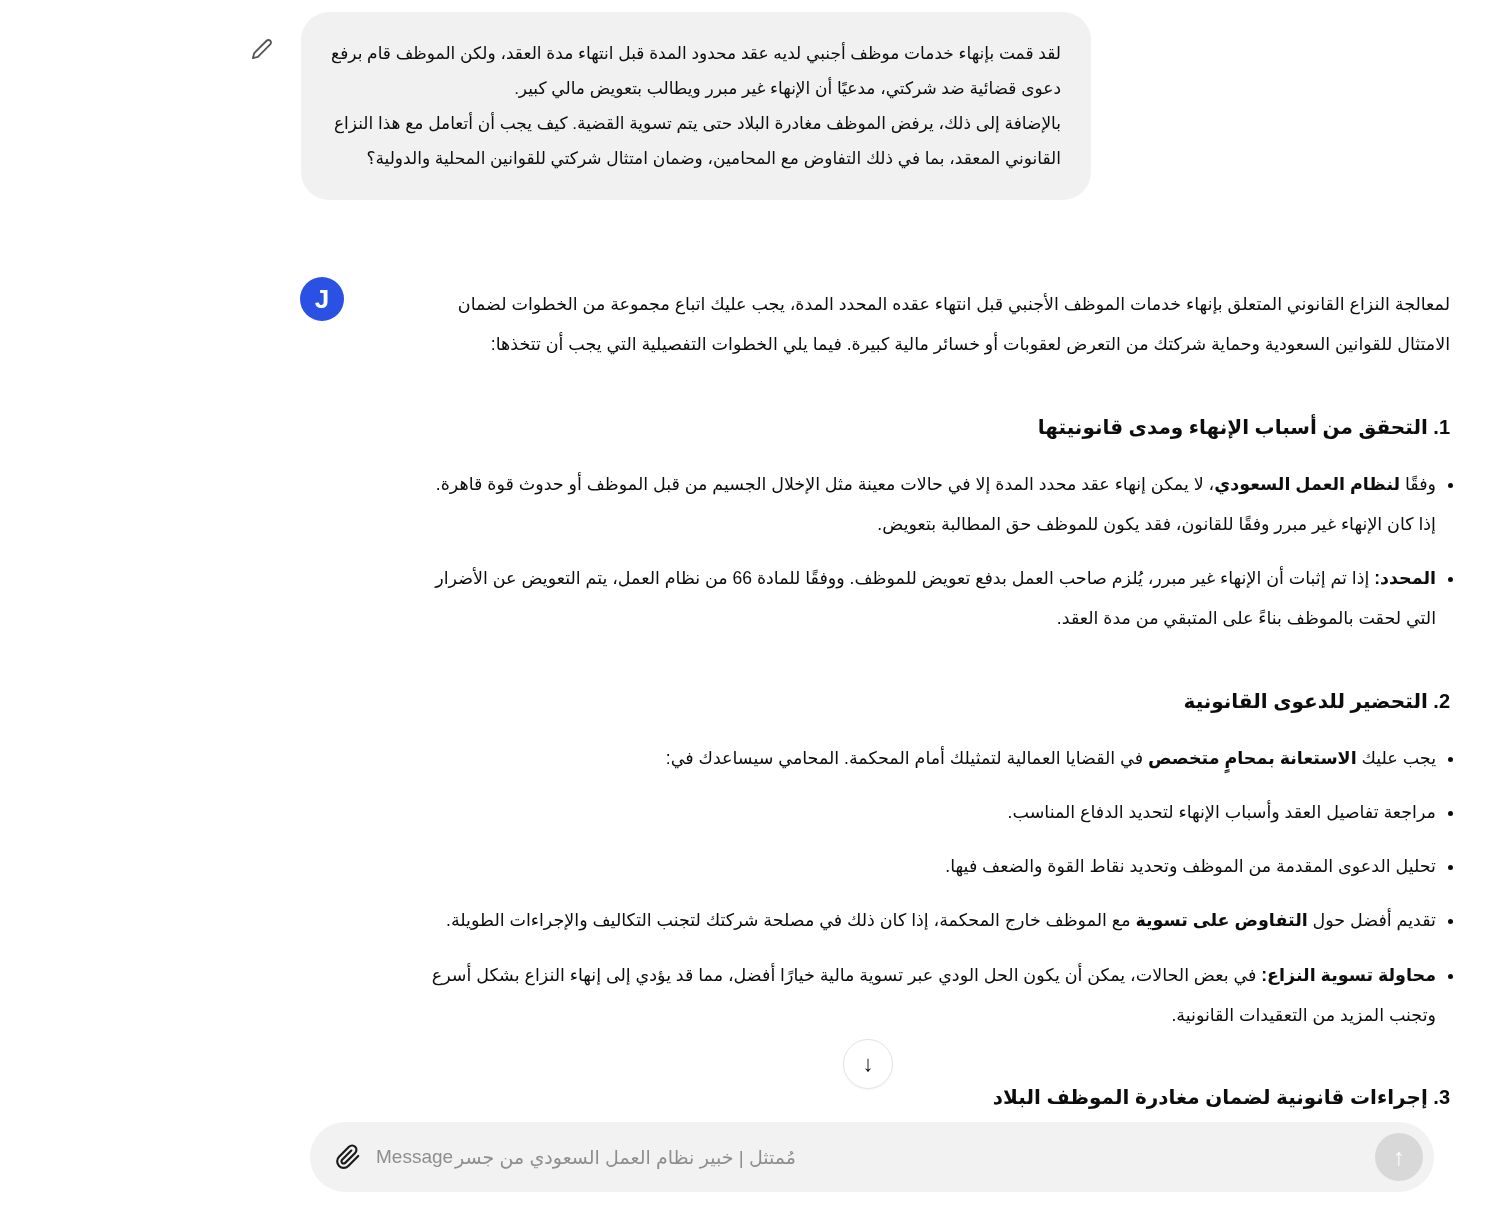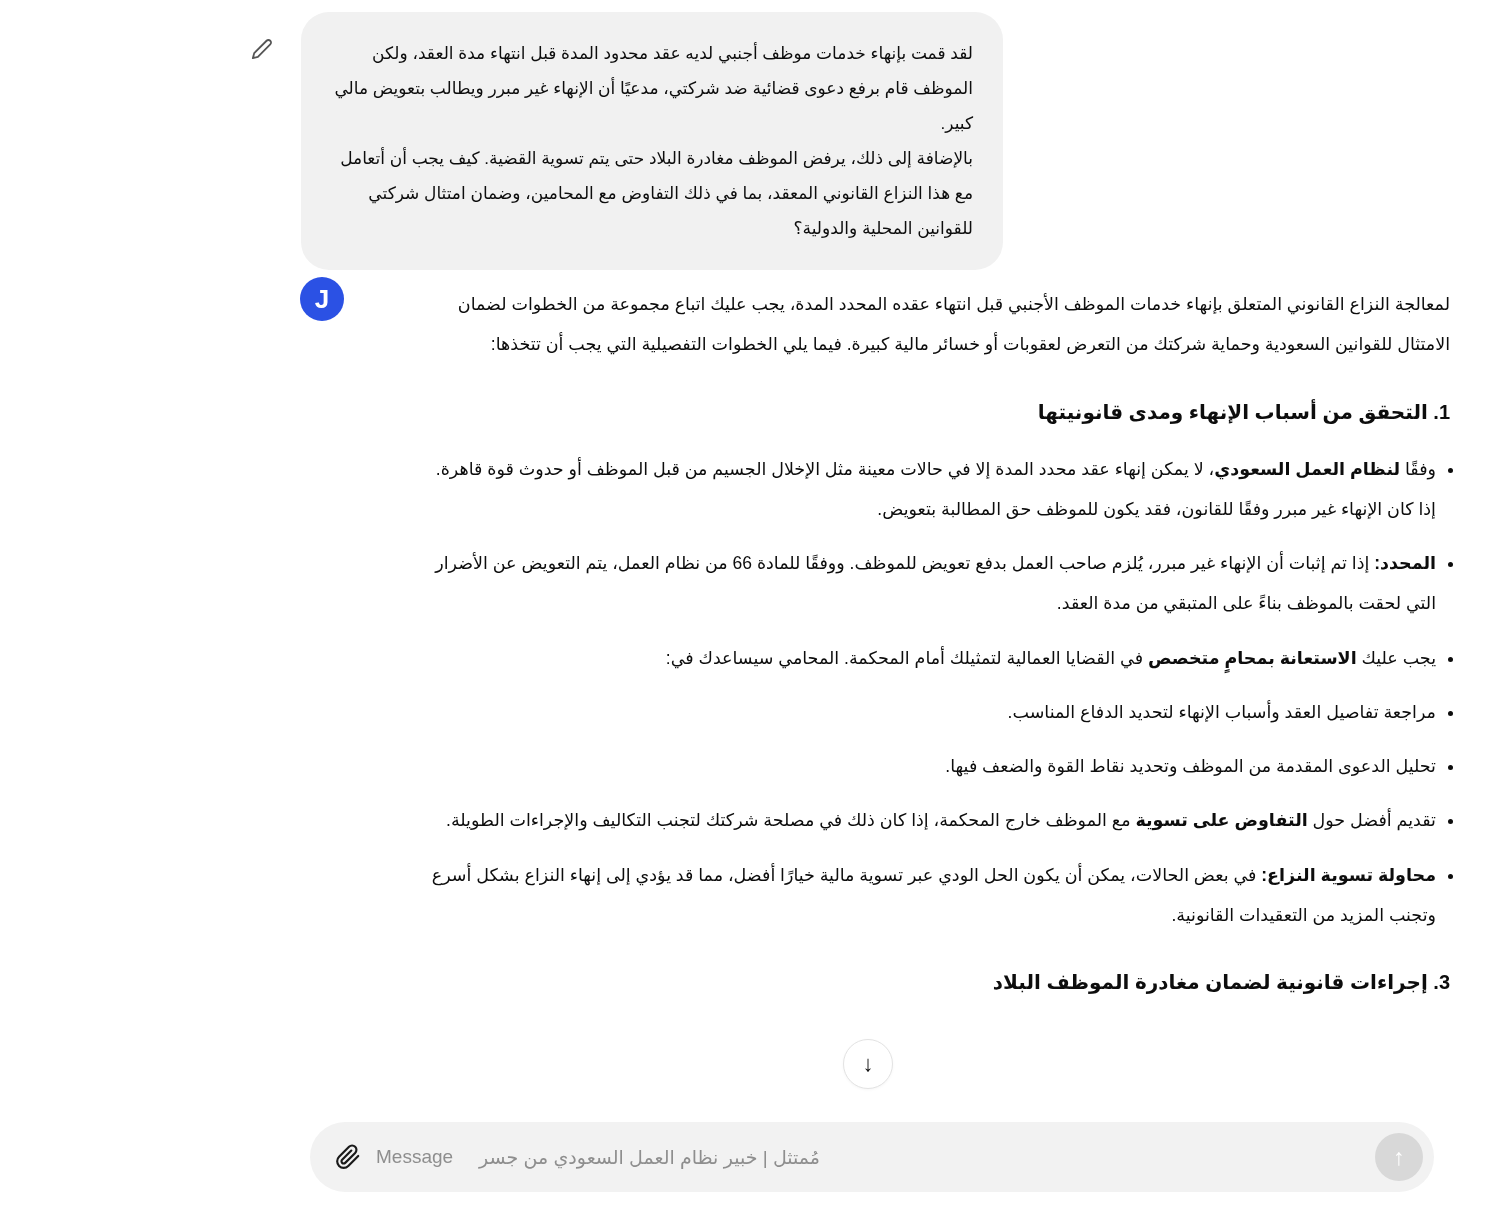--- a/index.html
+++ b/index.html
@@ -7,39 +7,39 @@
   body {
     width:1496px; height:1206px; position:relative; overflow:hidden;
     font-family:"Liberation Sans","DejaVu Sans",sans-serif;
     color:#0d0d0d;
   }
 
   
   .user-row { position:absolute; top:12px; left:249px; display:flex; align-items:flex-start; gap:26px; z-index:1; }
   .edit-btn { margin-top:24px; width:26px; height:26px; border:none; background:none; cursor:pointer; color:#555; display:flex; align-items:center; justify-content:center; }
   .user-bubble {
-    width:702px; background:#f1f1f1; border-radius:28px;
+    width:790px; background:#f1f1f1; border-radius:28px;
     padding:24px 30px; direction:rtl; text-align:right;
     font-size:17px; line-height:2.06; white-space:pre-line;
   }
 
   
   .assistant-avatar {
     position:absolute; top:277px; left:300px; width:44px; height:44px;
     border-radius:50%; background:#2b51e4; color:#ffffff;
     display:flex; align-items:center; justify-content:center;
     font-size:26px; font-weight:bold; z-index:1;
   }
   .assistant-content {
     position:absolute; top:284px; left:430px; width:1020px;
     direction:rtl; text-align:right; font-size:17.5px; line-height:2.3; z-index:1;
   }
   .assistant-content .intro { margin:0 0 4px 0; }
   .assistant-content h3 {
-    font-size:20px; font-weight:bold; line-height:1.5; margin:32px 0 22px 0;
+    font-size:20px; font-weight:bold; line-height:1.5; margin:47px 0 22px 0;
   }
   .assistant-content ul { margin:4px 0 0 0; padding:0 14px 0 0; list-style:disc; }
   .assistant-content li { margin-bottom:14px; }
 
   
   .scroll-btn {
     position:absolute; left:843px; top:1039px; width:50px; height:50px;
     border-radius:50%; background:#ffffff; border:1px solid #e3e3e3;
     box-shadow:0 1px 3px rgba(0,0,0,.04);
     display:flex; align-items:center; justify-content:center;
@@ -47,21 +47,21 @@
   }
 
   
   .composer {
     position:absolute; left:310px; top:1122px; width:1124px; height:70px;
     background:#f2f2f2; border-radius:35px; z-index:2;
     display:flex; align-items:center; padding:0 14px 0 24px;
   }
   .attach-btn { border:none; background:none; cursor:pointer; color:#1a1a1a; width:28px; height:28px; display:flex; align-items:center; justify-content:center; }
   .composer-input {
-    flex:1; margin:0 14px; display:flex; align-items:center; gap:26px;
+    flex:1; margin:0 14px; display:flex; align-items:center; gap:2px;
     font-size:19px; color:#8e8e8e; cursor:text; direction:ltr; text-align:left;
   }
   .ph-ar { direction:rtl; unicode-bidi:isolate; }
   .send-btn {
     position:absolute; right:11px; top:11px; width:48px; height:48px;
     border:none; border-radius:50%; background:#d8d8d8; color:#ffffff;
     font-size:23px; font-weight:bold; display:flex; align-items:center; justify-content:center; cursor:pointer;
   }
 
   svg { display:block; }
@@ -86,20 +86,21 @@
 </div>
 
 <div class="assistant-content">
   <p class="intro">لمعالجة النزاع القانوني المتعلق بإنهاء خدمات الموظف الأجنبي قبل انتهاء عقده المحدد المدة، يجب عليك اتباع مجموعة من الخطوات لضمان الامتثال للقوانين السعودية وحماية شركتك من التعرض لعقوبات أو خسائر مالية كبيرة. فيما يلي الخطوات التفصيلية التي يجب أن تتخذها:</p>
   <div>
       <h3>1. التحقق من أسباب الإنهاء ومدى قانونيتها</h3>
       <ul>
         <li><span>وفقًا </span><strong>لنظام العمل السعودي</strong><span>، لا يمكن إنهاء عقد محدد المدة إلا في حالات معينة مثل الإخلال الجسيم من قبل الموظف أو حدوث قوة قاهرة. إذا كان الإنهاء غير مبرر وفقًا للقانون، فقد يكون للموظف حق المطالبة بتعويض.</span></li>
         <li><strong>المحدد:</strong><span> إذا تم إثبات أن الإنهاء غير مبرر، يُلزم صاحب العمل بدفع تعويض للموظف. ووفقًا للمادة 66 من نظام العمل، يتم التعويض عن الأضرار التي لحقت بالموظف بناءً على المتبقي من مدة العقد.</span></li>
       </ul>
+      <h3>2. التحضير للدعوى القانونية</h3>
       <ul>
         <li><span>يجب عليك </span><strong>الاستعانة بمحامٍ متخصص</strong><span> في القضايا العمالية لتمثيلك أمام المحكمة. المحامي سيساعدك في:</span></li>
         <li><span>مراجعة تفاصيل العقد وأسباب الإنهاء لتحديد الدفاع المناسب.</span></li>
         <li><span>تحليل الدعوى المقدمة من الموظف وتحديد نقاط القوة والضعف فيها.</span></li>
         <li><span>تقديم أفضل حول </span><strong>التفاوض على تسوية</strong><span> مع الموظف خارج المحكمة، إذا كان ذلك في مصلحة شركتك لتجنب التكاليف والإجراءات الطويلة.</span></li>
         <li><strong>محاولة تسوية النزاع:</strong><span> في بعض الحالات، يمكن أن يكون الحل الودي عبر تسوية مالية خيارًا أفضل، مما قد يؤدي إلى إنهاء النزاع بشكل أسرع وتجنب المزيد من التعقيدات القانونية.</span></li>
       </ul>
       <h3>3. إجراءات قانونية لضمان مغادرة الموظف البلاد</h3>
     </div>
 </div>

